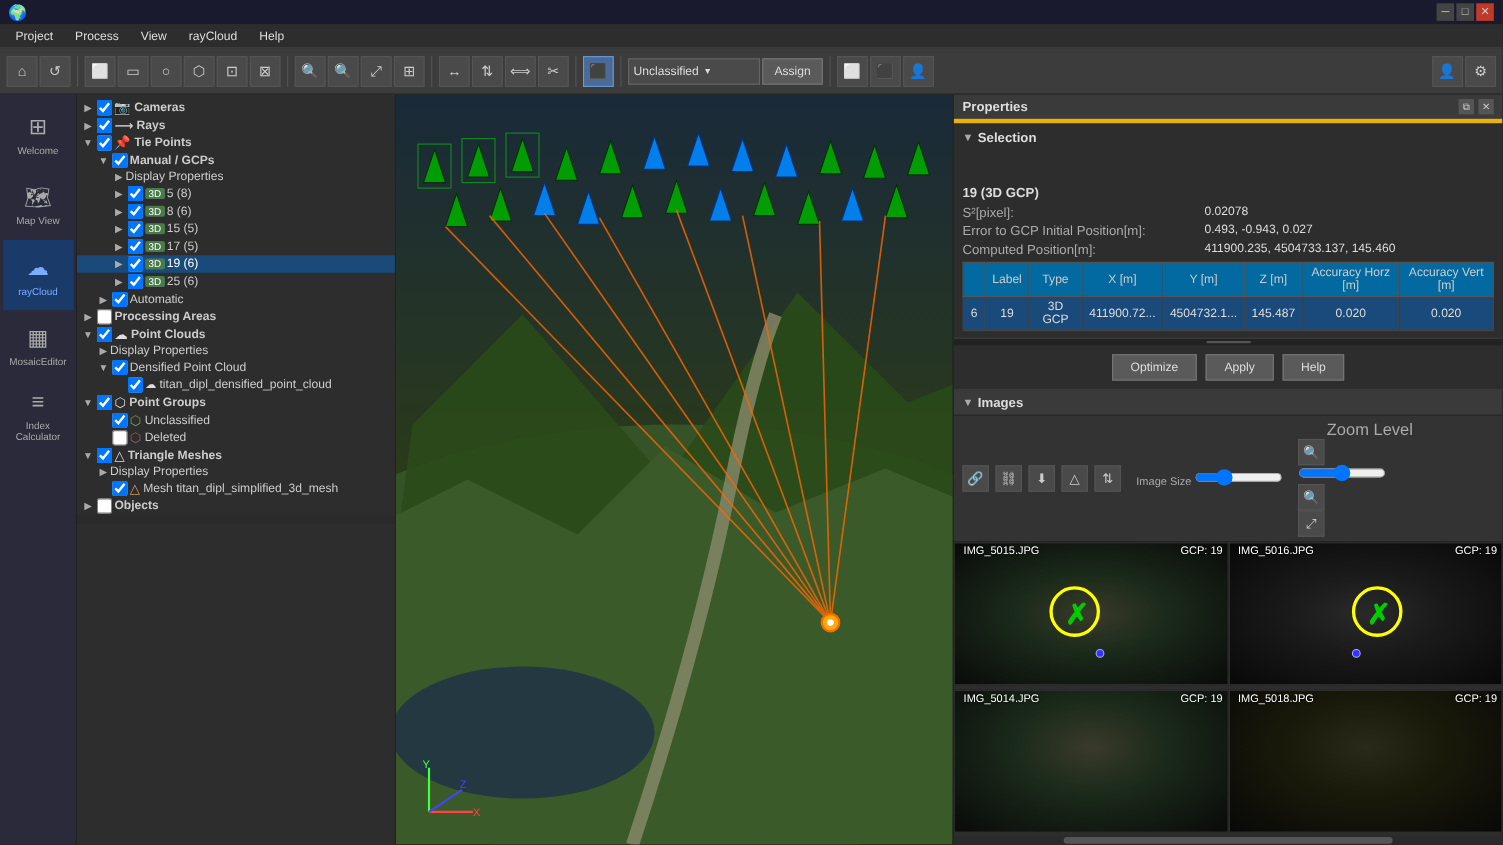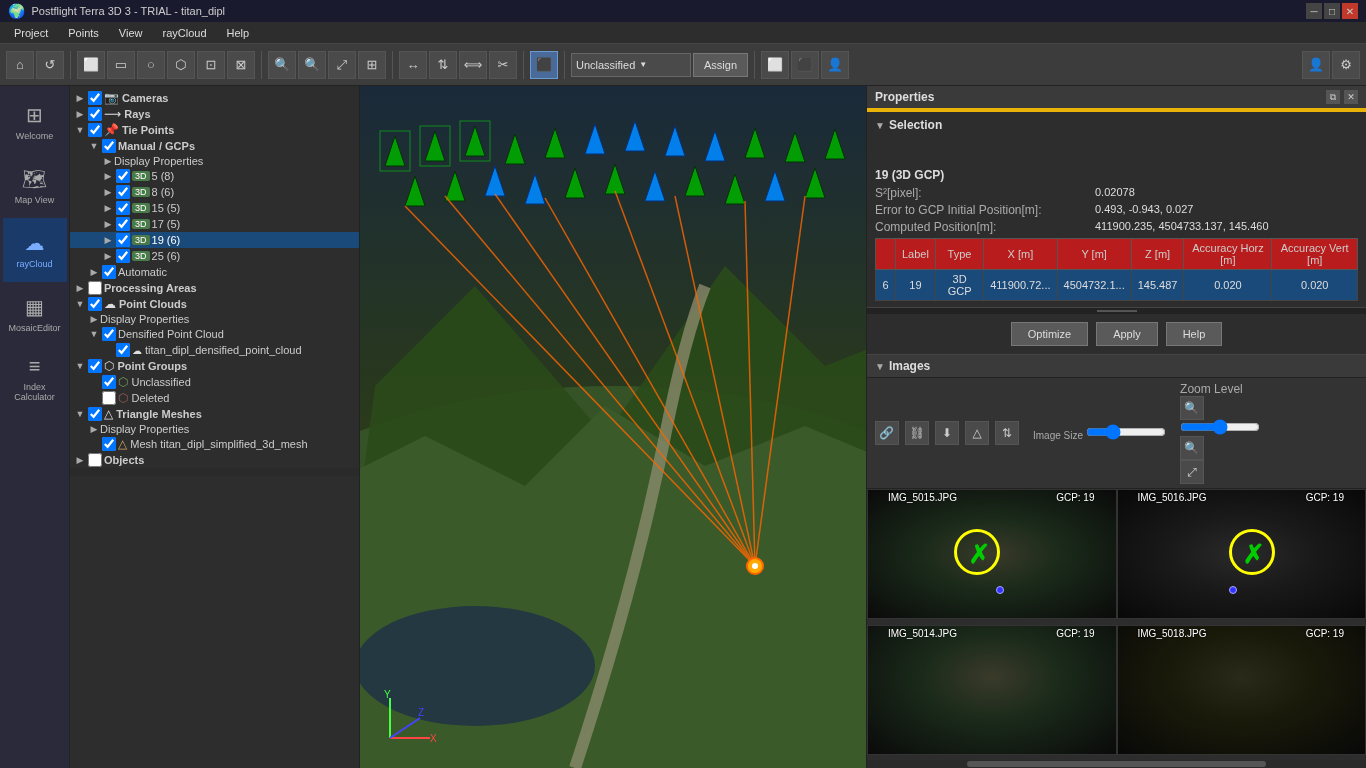--- a/index.html
+++ b/index.html
@@ -58,64 +58,63 @@
     #selection-section { padding: 6px 8px; border-bottom: 1px solid #444; }
     .section-header { display: flex; align-items: center; gap: 4px; margin-bottom: 6px; }
     .section-collapse { color: #aaa; font-size: 10px; cursor: pointer; }
     .section-title { font-size: 12px; font-weight: bold; color: #ddd; }
     .prop-row { display: flex; align-items: flex-start; margin-bottom: 3px; }
     .prop-label { color: #aaa; width: 220px; flex-shrink: 0; font-size: 12px; }
     .prop-value { color: #ddd; font-size: 11px; }
 
     
     #gcp-table { width: 100%; border-collapse: collapse; font-size: 11px; margin-top: 4px; }
-    #gcp-table th { background: #b91c1c; color: #ccc; padding: 3px 6px; border: 1px solid #555; text-align: center; font-weight: normal; }
+    #gcp-table th { background: #0369a1; color: #ccc; padding: 3px 6px; border: 1px solid #555; text-align: center; font-weight: normal; }
     #gcp-table td { padding: 3px 6px; border: 1px solid #444; color: #ddd; text-align: center; }
     #gcp-table tr.selected td { background: #1a4a7a; }
     .row-num { background: #3a3a4a; color: #aaa; width: 20px; }
 
     
     #action-buttons { display: flex; justify-content: center; gap: 8px; padding: 8px; border-bottom: 1px solid #444; }
     .action-btn { height: 24px; background: #5a5a5a; border: 1px solid #777; color: #ddd; font-size: 11px; padding: 0 16px; cursor: pointer; }
 
     
     #images-section { flex: 1; overflow: hidden; display: flex; flex-direction: column; }
     #images-header { background: #3a3a3a; padding: 4px 8px; display: flex; align-items: center; gap: 4px; border-bottom: 1px solid #222; }
     #images-toolbar { display: flex; align-items: center; gap: 6px; padding: 4px 8px; background: #333; border-bottom: 1px solid #222; flex-wrap: wrap; }
     .img-tool-btn { width: 24px; height: 24px; background: #4a4a4a; border: 1px solid #555; display: flex; align-items: center; justify-content: center; cursor: pointer; font-size: 12px; color: #ccc; }
     .img-size-label { font-size: 10px; color: #aaa; }
-    .img-zoom-label { font-size: 12px; color: #aaa; }
+    .img-zoom-label { font-size: 15px; color: #aaa; margin-left: 26px; }
     .img-slider { width: 80px; height: 14px; cursor: pointer; }
     #images-grid { flex: 1; display: grid; grid-template-columns: 1fr 1fr; overflow-y: auto; gap: 0; }
     .img-cell { position: relative; height: 130px; background: #1a1a1a; border: 1px solid #333; overflow: hidden; }
-    .img-label { position: absolute; top: 2px; left: 20px; font-size: 10px; color: #fff; text-shadow: 0 0 2px #000; z-index: 2; }
-    .img-gcp-label { position: absolute; top: 2px; right: 21px; font-size: 10px; color: #fff; text-shadow: 0 0 2px #000; z-index: 2; }
+    .img-label { position: absolute; top: 2px; left: 8px; font-size: 10px; color: #fff; text-shadow: 0 0 2px #000; z-index: 2; }
+    .img-gcp-label { position: absolute; top: 2px; right: 4px; font-size: 10px; color: #fff; text-shadow: 0 0 2px #000; z-index: 2; }
     .img-bg { width: 100%; height: 100%; background: #2a2a2a; position: relative; }
 
     
     ::-webkit-scrollbar { width: 8px; height: 8px; }
     ::-webkit-scrollbar-track { background: #2a2a2a; }
     ::-webkit-scrollbar-thumb { background: #555; border-radius: 2px; }
   </style>
 </head>
 <body>
 
 <div id="titlebar">
   <span style="margin-right:6px; font-size:14px;">🌍</span>
-  <span style="flex:1;">Postflight Terra 3D 3 - TRIAL - titan_dipl</span>
   <div style="display:flex;gap:2px;">
     <button class="title-btn">─</button>
     <button class="title-btn">□</button>
     <button class="title-btn close">✕</button>
   </div>
 </div>
 
 <div id="menubar">
   <span class="menu-item">Project</span>
-  <span class="menu-item">Points</span>
+  <span class="menu-item">Process</span>
   <span class="menu-item">View</span>
   <span class="menu-item">rayCloud</span>
   <span class="menu-item">Help</span>
 </div>
 
 <div id="toolbar">
 
   <button class="toolbar-btn" title="Home">⌂</button>
   <button class="toolbar-btn" title="Rotate">↺</button>
   <div class="toolbar-separator"></div>

